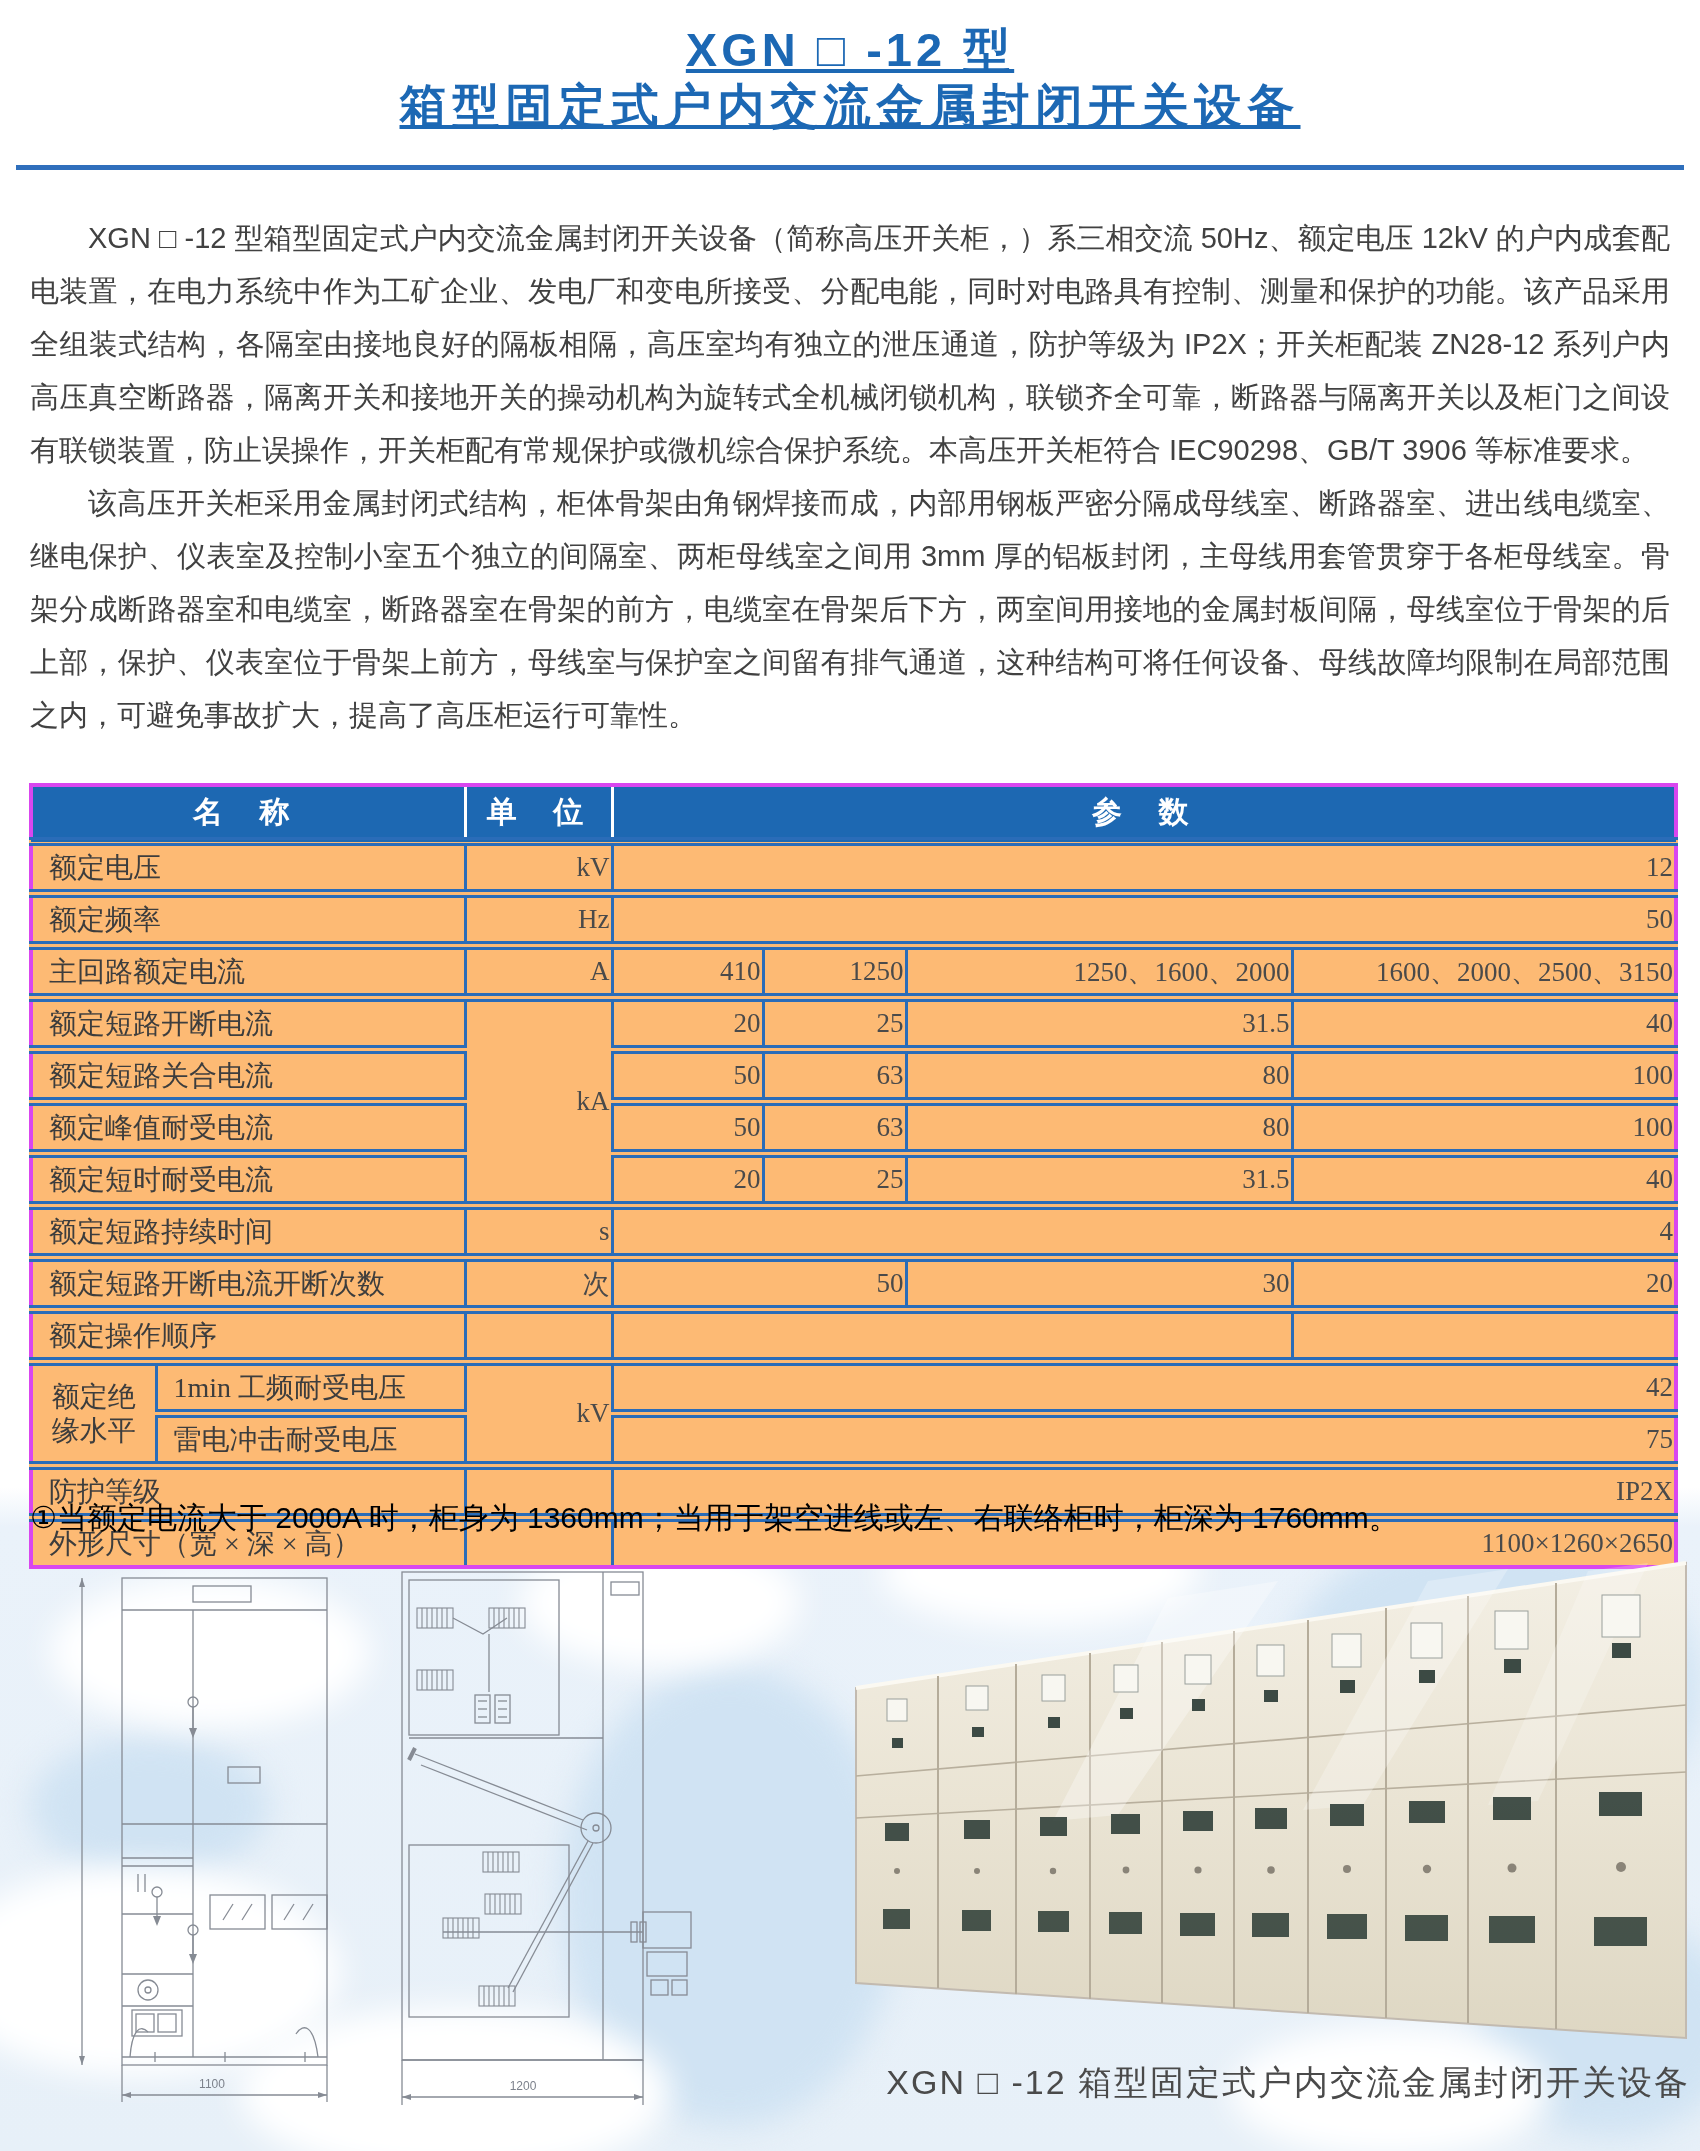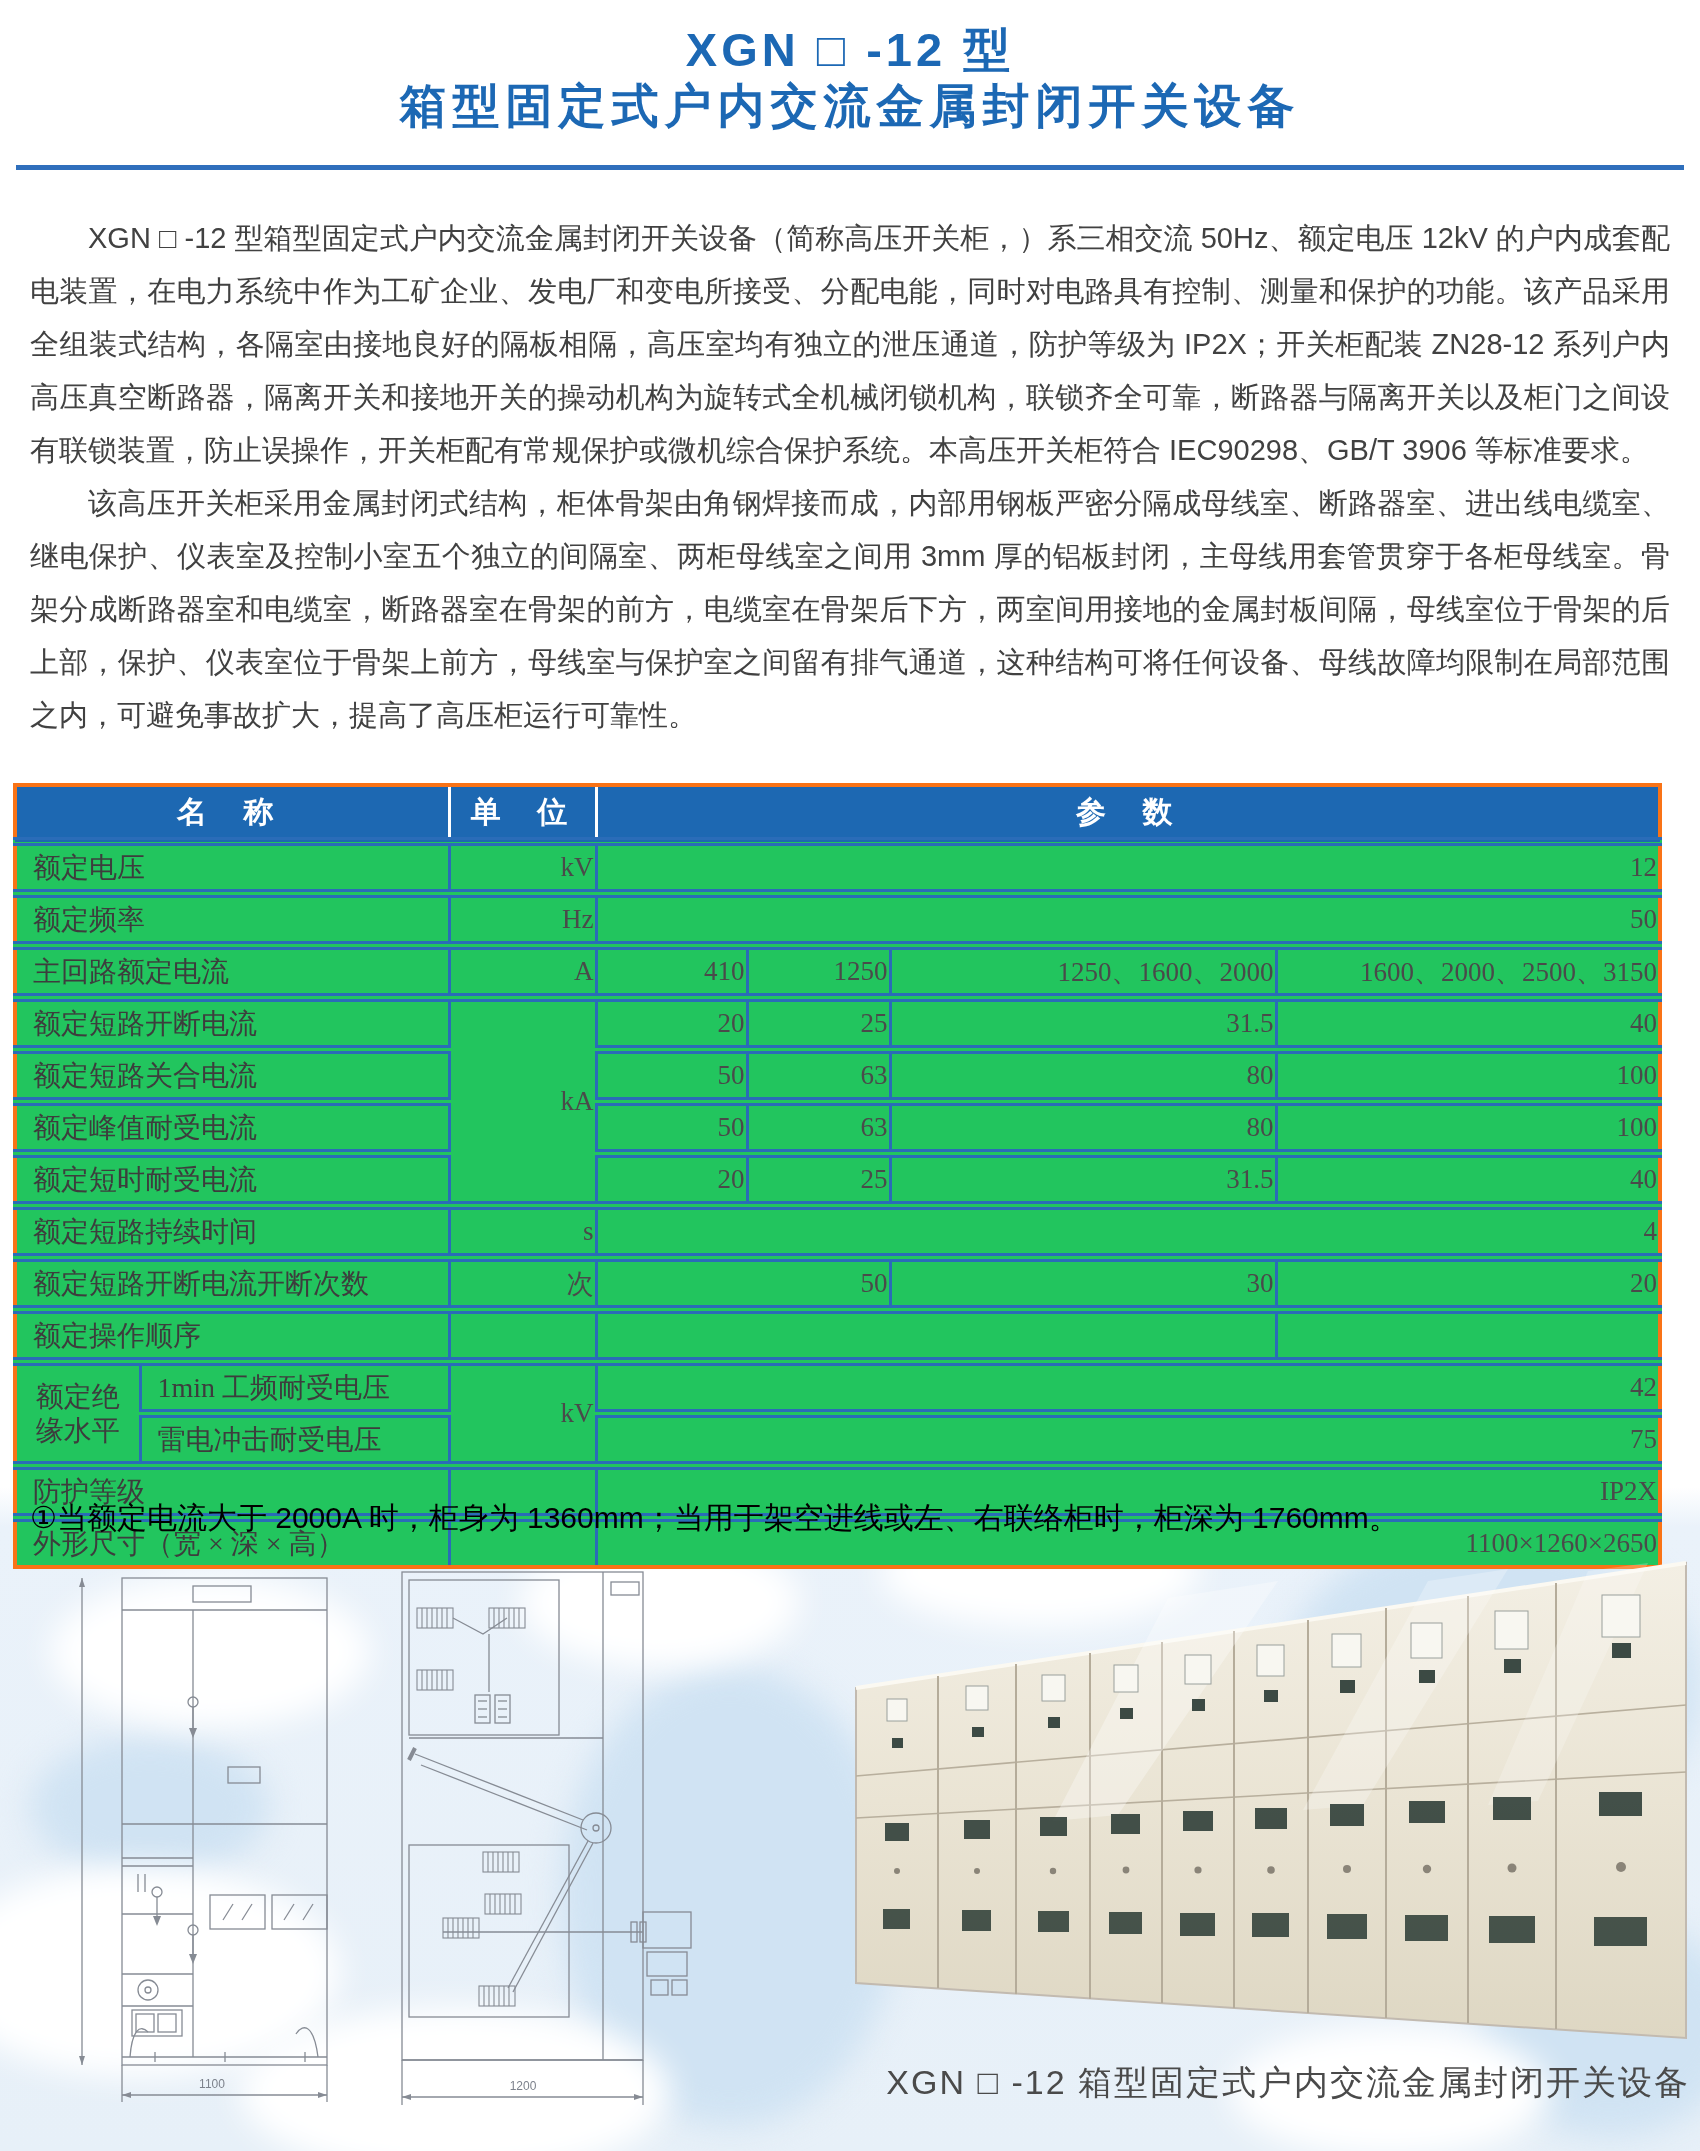--- a/index.html
+++ b/index.html
@@ -7,31 +7,31 @@
     width:1700px;height:2151px;position:relative;background:#ffffff;overflow:hidden;
     font-family:"Liberation Sans","DejaVu Sans",sans-serif;
   }
   
   .wm-zone{position:absolute;left:0;top:1487px;width:1700px;height:664px;
     background:linear-gradient(180deg,#ffffff 0%,#eaf2fa 6%,#e7f0f8 100%);}
   .blob{position:absolute;border-radius:50%;filter:blur(16px);}
   .blob.b1{background:#d0e3f3;}
   .blob.w1{background:#ffffff;}
   
-  .title-wrap{position:absolute;left:0;top:22px;width:1700px;text-align:center;color:#1c68b4;}
+  .title-wrap{position:absolute;left:0;top:22px;width:1700px;text-align:center;color:#1c68b4;text-decoration:underline;}
   .title-l1{font-size:47px;font-weight:bold;letter-spacing:4px;line-height:56px;}
   .title-l2{font-size:47px;font-weight:bold;letter-spacing:6px;line-height:56px;}
   .title-rule{position:absolute;left:16px;top:165px;width:1668px;height:5px;background:#2f6fbc;}
   
   .intro{position:absolute;left:30px;top:212px;width:1640px;height:566px;overflow:hidden;
     color:#414141;font-size:29px;line-height:53px;text-align:justify;}
   .intro p{margin:0;text-indent:2em;}
   
-  table.spec{position:absolute;left:13px;top:783px;width:1645px;border-collapse:collapse;
-    table-layout:fixed;background:#22c55e;border:4px solid #f97316;
+  table.spec{position:absolute;left:29px;top:783px;width:1645px;border-collapse:collapse;
+    table-layout:fixed;background:#fdba74;border:4px solid #d946ef;
     font-family:"Liberation Serif","DejaVu Serif",serif;}
   table.spec td{border:3px solid #2a6cb8;border-top-width:9px;border-top-style:double;
     height:41px;font-size:27px;color:#4a4a4a;text-align:right;overflow:hidden;}
   table.spec tr.hd th{background:#1d68b2;color:#ffffff;font-size:30px;font-weight:bold;
     letter-spacing:14px;height:48px;border:none;
     font-family:"Liberation Sans","DejaVu Sans",sans-serif;}
   table.spec tr.hd th + th{border-left:3px solid #ffffff;padding-left:8px;}
   table.spec td.n{text-align:left;padding-left:16px;color:#3d3d3d;font-size:28px;}
   table.spec td.g{text-align:center;padding:0 14px;color:#3d3d3d;font-size:28px;line-height:34px;}
   

